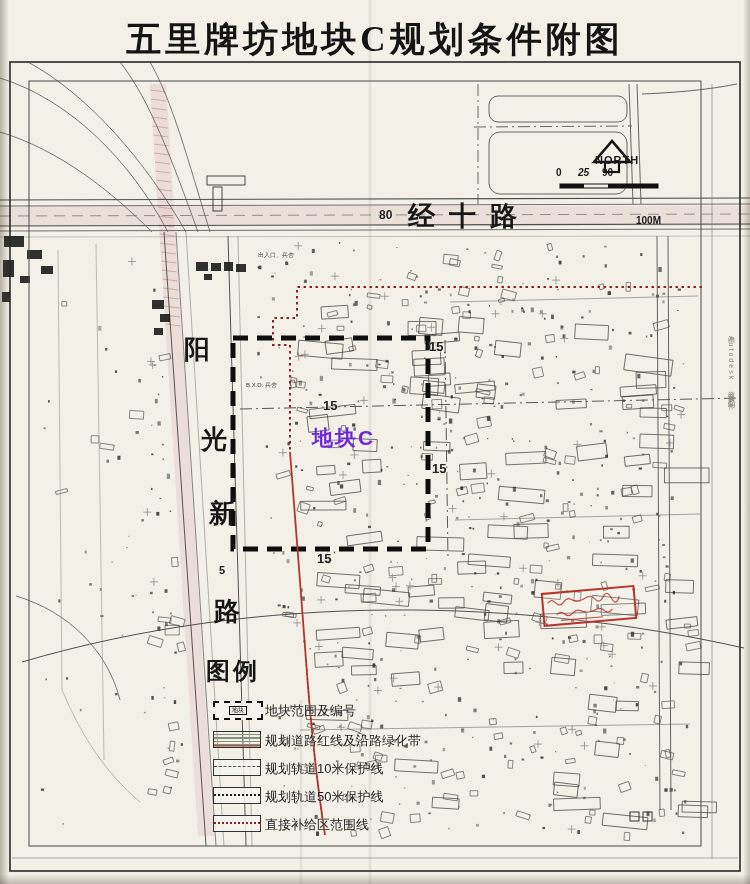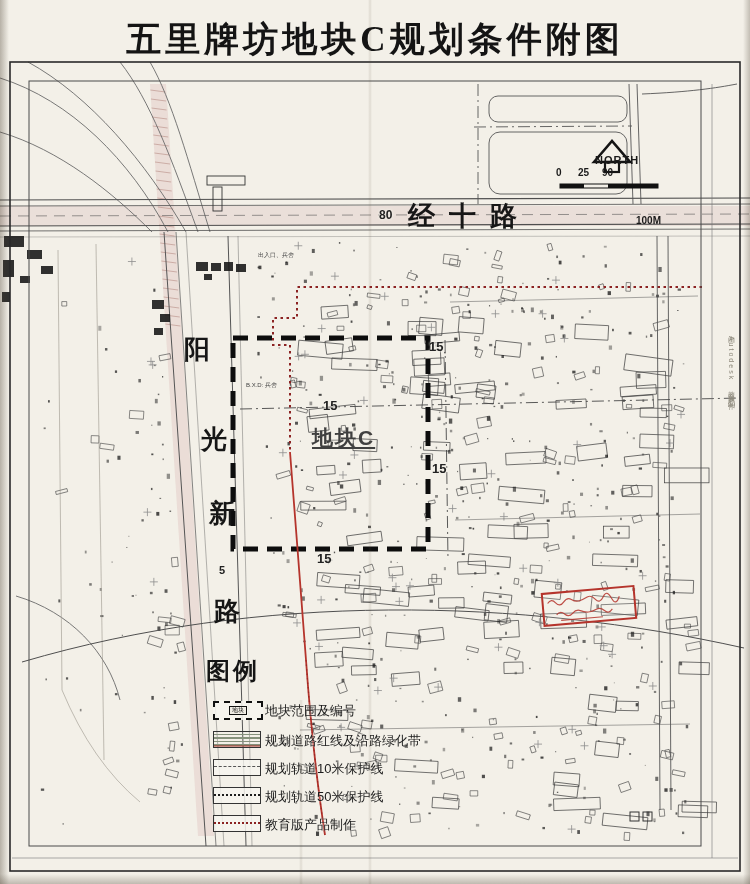--- a/index.html
+++ b/index.html
@@ -7,21 +7,21 @@
        font-family:"Liberation Sans","DejaVu Sans",sans-serif;}
   #sheet{position:relative;width:750px;height:884px;background:var(--c-paper,#f3f0e8);}
   .abs{position:absolute;}
   #page-title{left:0;right:0;top:16px;text-align:center;
     font-family:"Liberation Serif","DejaVu Serif",serif;
     font-size:35px;font-weight:700;letter-spacing:4px;color:#141414;}
   svg{position:absolute;left:0;top:0;}
   
   .road-h{font-size:27px;letter-spacing:14px;color:#161616;font-weight:600;}
   .road-v{font-size:26px;color:#161616;font-weight:600;line-height:1;}
-  .plotlbl{font-size:21px;color:#404040;font-weight:600;letter-spacing:2px;text-decoration:underline;}
+  .plotlbl{font-size:21px;color:#6d28d9;font-weight:600;letter-spacing:2px;}
   .dim{font-size:13px;color:#222;font-weight:700;
        text-shadow:0 0 3px #f3f0e8,0 0 3px #f3f0e8;}
   .tiny{font-size:6px;color:#444;letter-spacing:0;}
   
   .north{font-size:11px;font-weight:700;color:#1a1a1a;letter-spacing:1px;}
   .tick{font-size:10px;font-weight:700;color:#1a1a1a;}
   
   #legend-title{font-size:24px;font-weight:700;color:#151515;letter-spacing:3px;}
   .lg-row{position:absolute;left:213px;height:20px;}
   .lg-sym{position:absolute;left:0;top:0;width:46px;height:15px;background:rgba(246,244,238,.85);}
@@ -982,21 +982,21 @@
   <div class="abs dim" style="left:429px;top:339px;">15</div>
   <div class="abs dim" style="left:432px;top:461px;">15</div>
   <div class="abs dim" style="left:317px;top:551px;">15</div>
   <div class="abs dim" style="left:219px;top:564px;font-size:11px;">5</div>
 
   <div class="abs tiny" style="left:258px;top:251px;">出入口、兵舍</div>
   <div class="abs tiny" style="left:246px;top:381px;">B.X.D: 兵舍</div>
 
   <div class="abs north" style="left:595px;top:128px;margin-top:26px;">NORTH</div>
   <div class="abs tick" style="left:556px;top:167px;">0</div>
-  <div class="abs tick" style="left:578px;top:167px;">25</div>
+  <div class="abs tick" style="left:578px;top:167px;font-style:italic;">25</div>
   <div class="abs tick" style="left:602px;top:167px;">90</div>
   <div class="abs tick" style="left:636px;top:167px;margin-top:48px;">100M</div>
 
   <div class="abs" id="legend-title" style="left:206px;top:655px;">图例</div>
 
   <div class="lg-row" style="top:701px;">
     <span class="lg-sym sym-plot">
       <span class="chip">地块</span>
     </span>
     <span class="lg-label">地块范围及编号</span>
@@ -1014,21 +1014,21 @@
   <div class="lg-row" style="top:787px;">
     <span class="lg-sym sym-r50">
         <span class="ln" style="display:block;"></span>
       </span>
     <span class="lg-label">规划轨道50米保护线</span>
   </div>
   <div class="lg-row" style="top:815px;">
     <span class="lg-sym sym-sup">
         <span class="ln" style="display:block;"></span>
       </span>
-    <span class="lg-label">教育版产品制作</span>
+    <span class="lg-label">直接补给区范围线</span>
   </div>
 
   <div class="abs" id="watermark">由 Autodesk 教育版产品制作</div>
 
   <div class="abs edge crease" style="left:368px;"></div>
   <div class="abs edge crease" style="left:299px;top:700px;"></div>
   <div class="abs edge" style="left:0;top:0;bottom:0;width:9px;background:linear-gradient(90deg,rgba(70,60,45,.35),rgba(0,0,0,0));"></div>
   <div class="abs edge" style="right:0;top:0;bottom:0;width:7px;background:linear-gradient(270deg,rgba(70,60,45,.28),rgba(0,0,0,0));"></div>
   <div class="abs edge" style="left:0;right:0;bottom:0;height:10px;background:linear-gradient(0deg,rgba(70,60,45,.3),rgba(0,0,0,0));"></div>
 </div>

